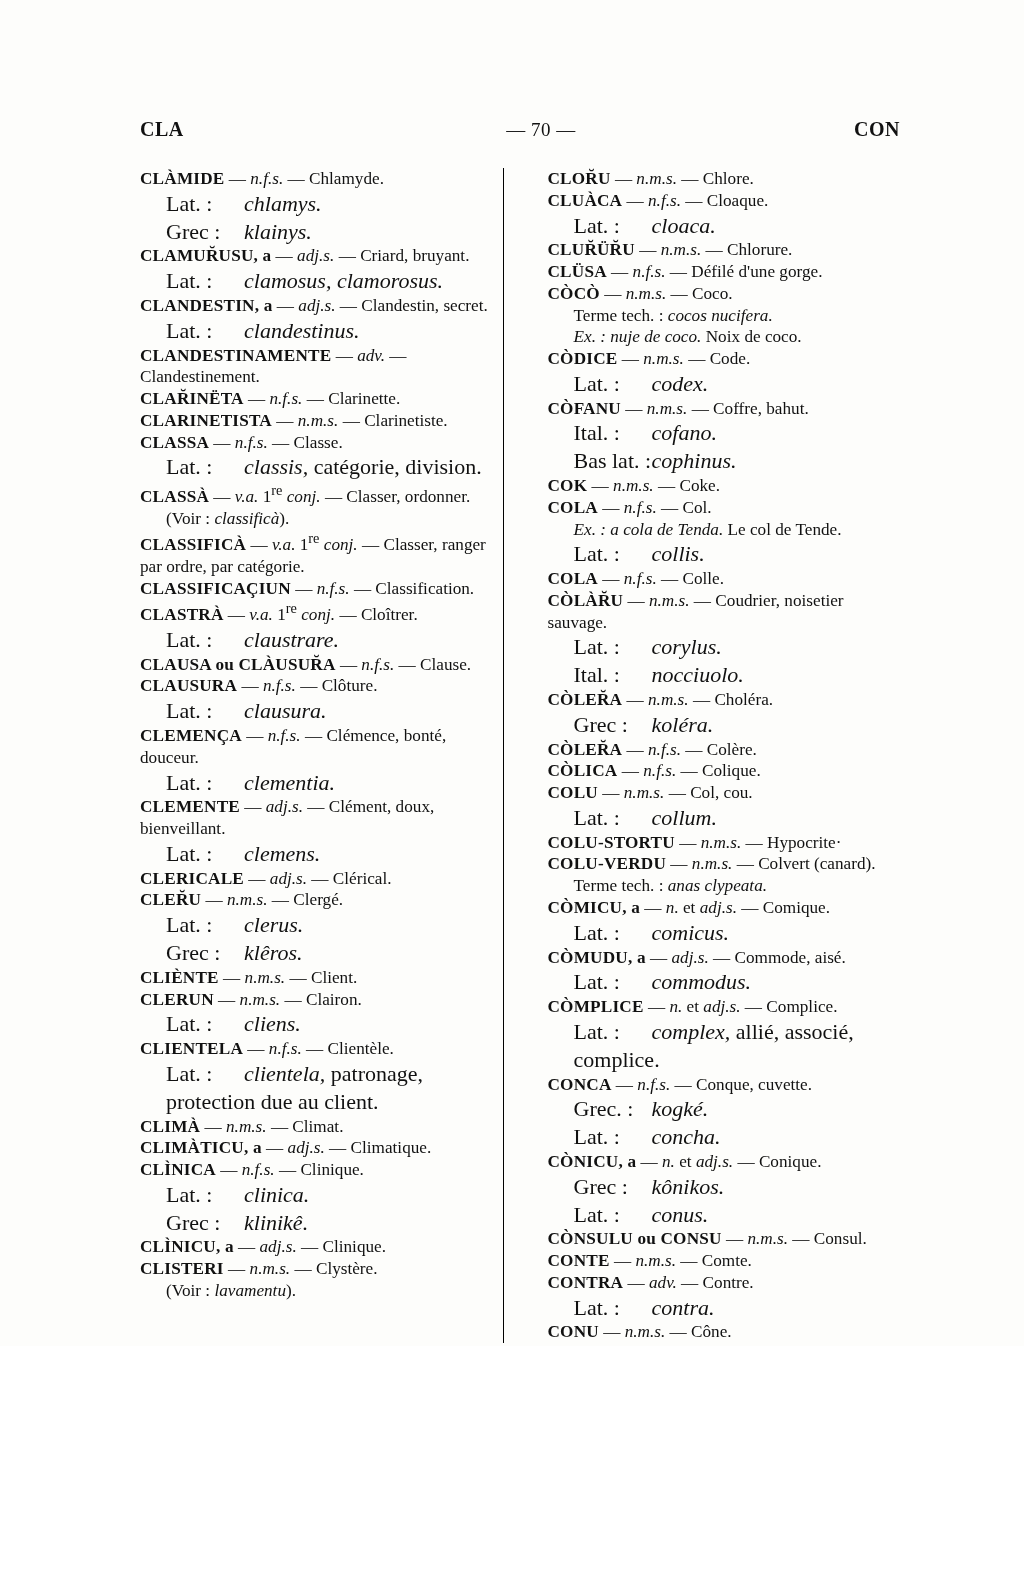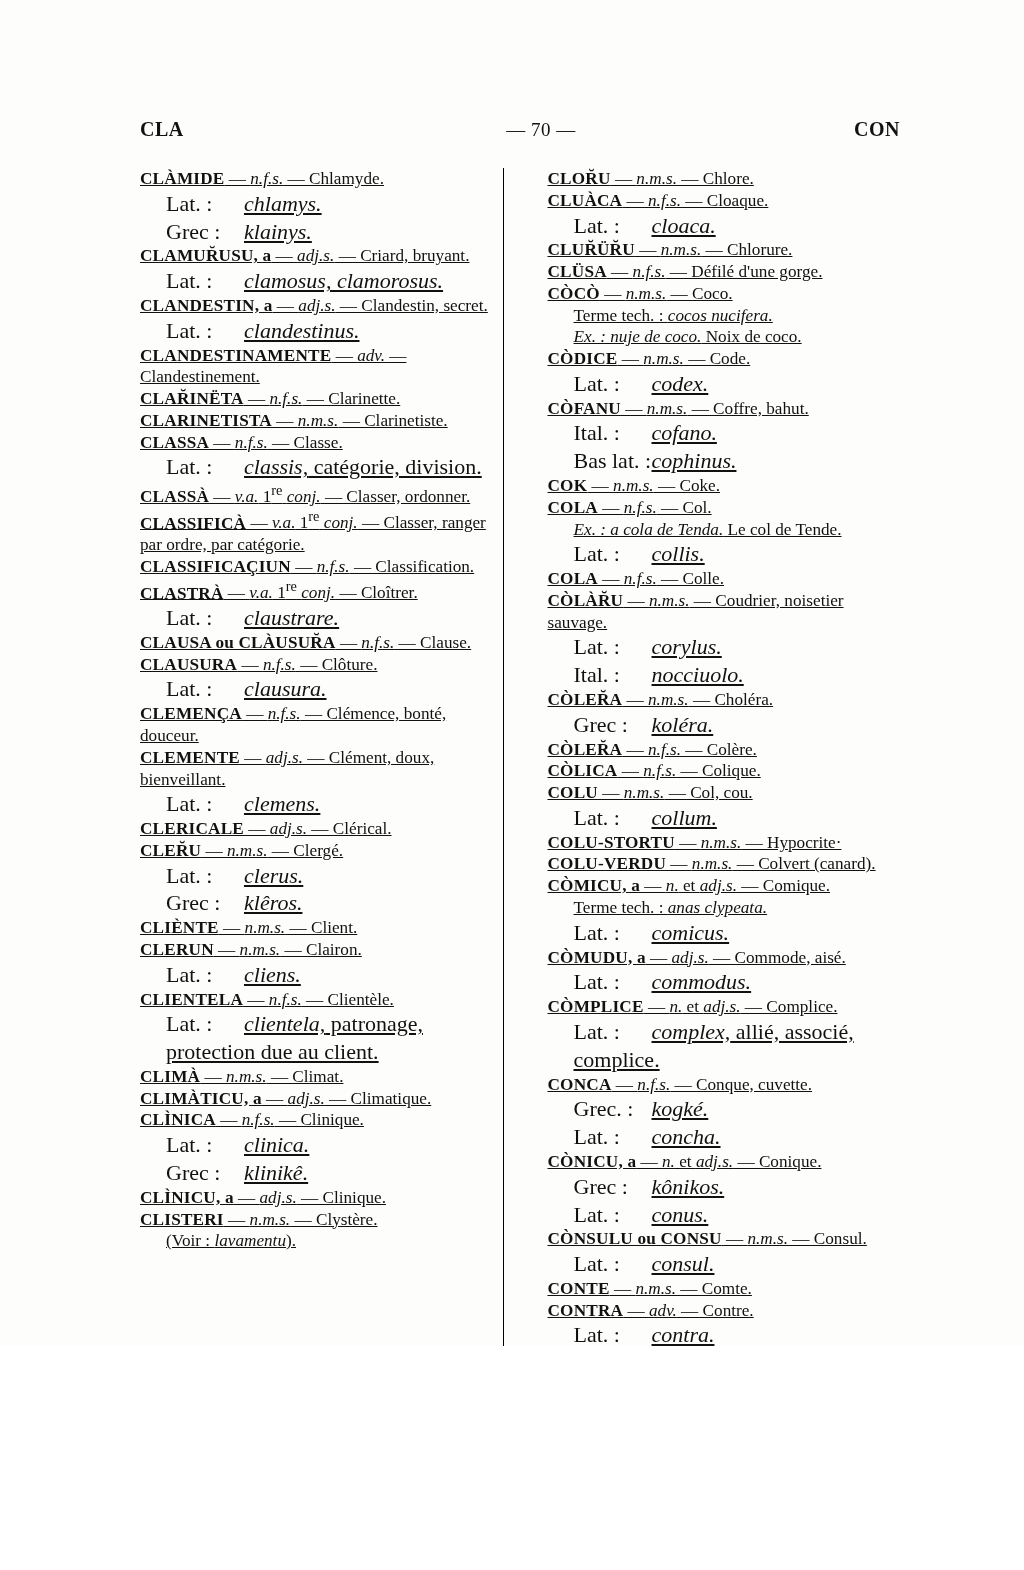--- a/index.html
+++ b/index.html
@@ -39,21 +39,20 @@
     font-size: 19px;
     margin-left: 44px;
   }
   .columns {
     position: absolute;
     left: 140px;
     top: 168px;
     width: 762px;
     display: flex;
     gap: 30px;
-    text-decoration: underline;
   }
   .col {
     width: 366px;
   }
   .col-left {
     padding-right: 8px;
     border-right: 1px solid #000;
   }
   .col-right {
     padding-left: 14px;
@@ -107,28 +106,30 @@
         <div class="entry"><span class="lemma">CLAMUR̆USU, a</span><span> — <i>adj.s.</i> — Criard, bruyant.</span></div>
         <div class="sub"><span class="lab sub-indent">Lat. :</span><span class="val">clamosus, clamorosus.</span></div>
         <div class="entry"><span class="lemma">CLANDESTIN, a</span><span> — <i>adj.s.</i> — Clandestin, secret.</span></div>
         <div class="sub"><span class="lab sub-indent">Lat. :</span><span class="val">clandestinus.</span></div>
         <div class="entry"><span class="lemma">CLANDESTINAMENTE</span><span> — <i>adv.</i> — Clandestinement.</span></div>
         <div class="entry"><span class="lemma">CLAR̆INËTA</span><span> — <i>n.f.s.</i> — Clarinette.</span></div>
         <div class="entry"><span class="lemma">CLARINETISTA</span><span> — <i>n.m.s.</i> — Clarinetiste.</span></div>
         <div class="entry"><span class="lemma">CLASSA</span><span> — <i>n.f.s.</i> — Classe.</span></div>
         <div class="sub"><span class="lab sub-indent">Lat. :</span><span class="val">classis,</span><span> catégorie, division.</span></div>
         <div class="entry"><span class="lemma">CLASSÀ</span><span> — <i>v.a.</i> 1<sup>re</sup> <i>conj.</i> — Classer, ordonner.</span></div>
+        <div class="entry cont">(Voir : <i>classificà</i>).</div>
         <div class="entry"><span class="lemma">CLASSIFICÀ</span><span> — <i>v.a.</i> 1<sup>re</sup> <i>conj.</i> — Classer, ranger par ordre, par catégorie.</span></div>
         <div class="entry"><span class="lemma">CLASSIFICAÇIUN</span><span> — <i>n.f.s.</i> — Classification.</span></div>
         <div class="entry"><span class="lemma">CLASTRÀ</span><span> — <i>v.a.</i> 1<sup>re</sup> <i>conj.</i> — Cloîtrer.</span></div>
         <div class="sub"><span class="lab sub-indent">Lat. :</span><span class="val">claustrare.</span></div>
         <div class="entry"><span class="lemma">CLAUSA ou CLÀUSUR̆A</span><span> — <i>n.f.s.</i> — Clause.</span></div>
         <div class="entry"><span class="lemma">CLAUSURA</span><span> — <i>n.f.s.</i> — Clôture.</span></div>
         <div class="sub"><span class="lab sub-indent">Lat. :</span><span class="val">clausura.</span></div>
         <div class="entry"><span class="lemma">CLEMENÇA</span><span> — <i>n.f.s.</i> — Clémence, bonté, douceur.</span></div>
+        <div class="sub"><span class="lab sub-indent">Lat. :</span><span class="val">clementia.</span></div>
         <div class="entry"><span class="lemma">CLEMENTE</span><span> — <i>adj.s.</i> — Clément, doux, bienveillant.</span></div>
         <div class="sub"><span class="lab sub-indent">Lat. :</span><span class="val">clemens.</span></div>
         <div class="entry"><span class="lemma">CLERICALE</span><span> — <i>adj.s.</i> — Clérical.</span></div>
         <div class="entry"><span class="lemma">CLER̆U</span><span> — <i>n.m.s.</i> — Clergé.</span></div>
         <div class="sub"><span class="lab sub-indent">Lat. :</span><span class="val">clerus.</span></div>
         <div class="sub"><span class="lab sub-indent">Grec :</span><span class="val">klêros.</span></div>
         <div class="entry"><span class="lemma">CLIÈNTE</span><span> — <i>n.m.s.</i> — Client.</span></div>
         <div class="entry"><span class="lemma">CLERUN</span><span> — <i>n.m.s.</i> — Clairon.</span></div>
         <div class="sub"><span class="lab sub-indent">Lat. :</span><span class="val">cliens.</span></div>
         <div class="entry"><span class="lemma">CLIENTELA</span><span> — <i>n.f.s.</i> — Clientèle.</span></div>
@@ -165,35 +166,34 @@
         <div class="sub"><span class="lab sub-indent">Lat. :</span><span class="val">corylus.</span></div>
         <div class="sub"><span class="lab sub-indent">Ital. :</span><span class="val">nocciuolo.</span></div>
         <div class="entry"><span class="lemma">CÒLER̆A</span><span> — <i>n.m.s.</i> — Choléra.</span></div>
         <div class="sub"><span class="lab sub-indent">Grec :</span><span class="val">koléra.</span></div>
         <div class="entry"><span class="lemma">CÒLER̆A</span><span> — <i>n.f.s.</i> — Colère.</span></div>
         <div class="entry"><span class="lemma">CÒLICA</span><span> — <i>n.f.s.</i> — Colique.</span></div>
         <div class="entry"><span class="lemma">COLU</span><span> — <i>n.m.s.</i> — Col, cou.</span></div>
         <div class="sub"><span class="lab sub-indent">Lat. :</span><span class="val">collum.</span></div>
         <div class="entry"><span class="lemma">COLU-STORTU</span><span> — <i>n.m.s.</i> — Hypocrite·</span></div>
         <div class="entry"><span class="lemma">COLU-VERDU</span><span> — <i>n.m.s.</i> — Colvert (canard).</span></div>
+        <div class="entry cont">Terme tech. : <i>anas clypeata.</i></div>
         <div class="entry"><span class="lemma">CÒMICU, a</span><span> — <i>n.</i> et <i>adj.s.</i> — Comique.</span></div>
-        <div class="entry cont">Terme tech. : <i>anas clypeata.</i></div>
         <div class="sub"><span class="lab sub-indent">Lat. :</span><span class="val">comicus.</span></div>
         <div class="entry"><span class="lemma">CÒMUDU, a</span><span> — <i>adj.s.</i> — Commode, aisé.</span></div>
         <div class="sub"><span class="lab sub-indent">Lat. :</span><span class="val">commodus.</span></div>
         <div class="entry"><span class="lemma">CÒMPLICE</span><span> — <i>n.</i> et <i>adj.s.</i> — Complice.</span></div>
         <div class="sub"><span class="lab sub-indent">Lat. :</span><span class="val">complex,</span><span> allié, associé, complice.</span></div>
         <div class="entry"><span class="lemma">CONCA</span><span> — <i>n.f.s.</i> — Conque, cuvette.</span></div>
         <div class="sub"><span class="lab sub-indent">Grec. :</span><span class="val">kogké.</span></div>
         <div class="sub"><span class="lab sub-indent">Lat. :</span><span class="val">concha.</span></div>
         <div class="entry"><span class="lemma">CÒNICU, a</span><span> — <i>n.</i> et <i>adj.s.</i> — Conique.</span></div>
         <div class="sub"><span class="lab sub-indent">Grec :</span><span class="val">kônikos.</span></div>
         <div class="sub"><span class="lab sub-indent">Lat. :</span><span class="val">conus.</span></div>
         <div class="entry"><span class="lemma">CÒNSULU ou CONSU</span><span> — <i>n.m.s.</i> — Consul.</span></div>
-        <div class="sub"><span class="lab sub-indent">Lat. :</span><span class="val">consul.</span></div>
         <div class="entry"><span class="lemma">CONTE</span><span> — <i>n.m.s.</i> — Comte.</span></div>
         <div class="entry"><span class="lemma">CONTRA</span><span> — <i>adv.</i> — Contre.</span></div>
         <div class="sub"><span class="lab sub-indent">Lat. :</span><span class="val">contra.</span></div>
         <div class="entry"><span class="lemma">CONU</span><span> — <i>n.m.s.</i> — Cône.</span></div>
       </div>
   </div>
 
 </div>
 
 </body></html>

